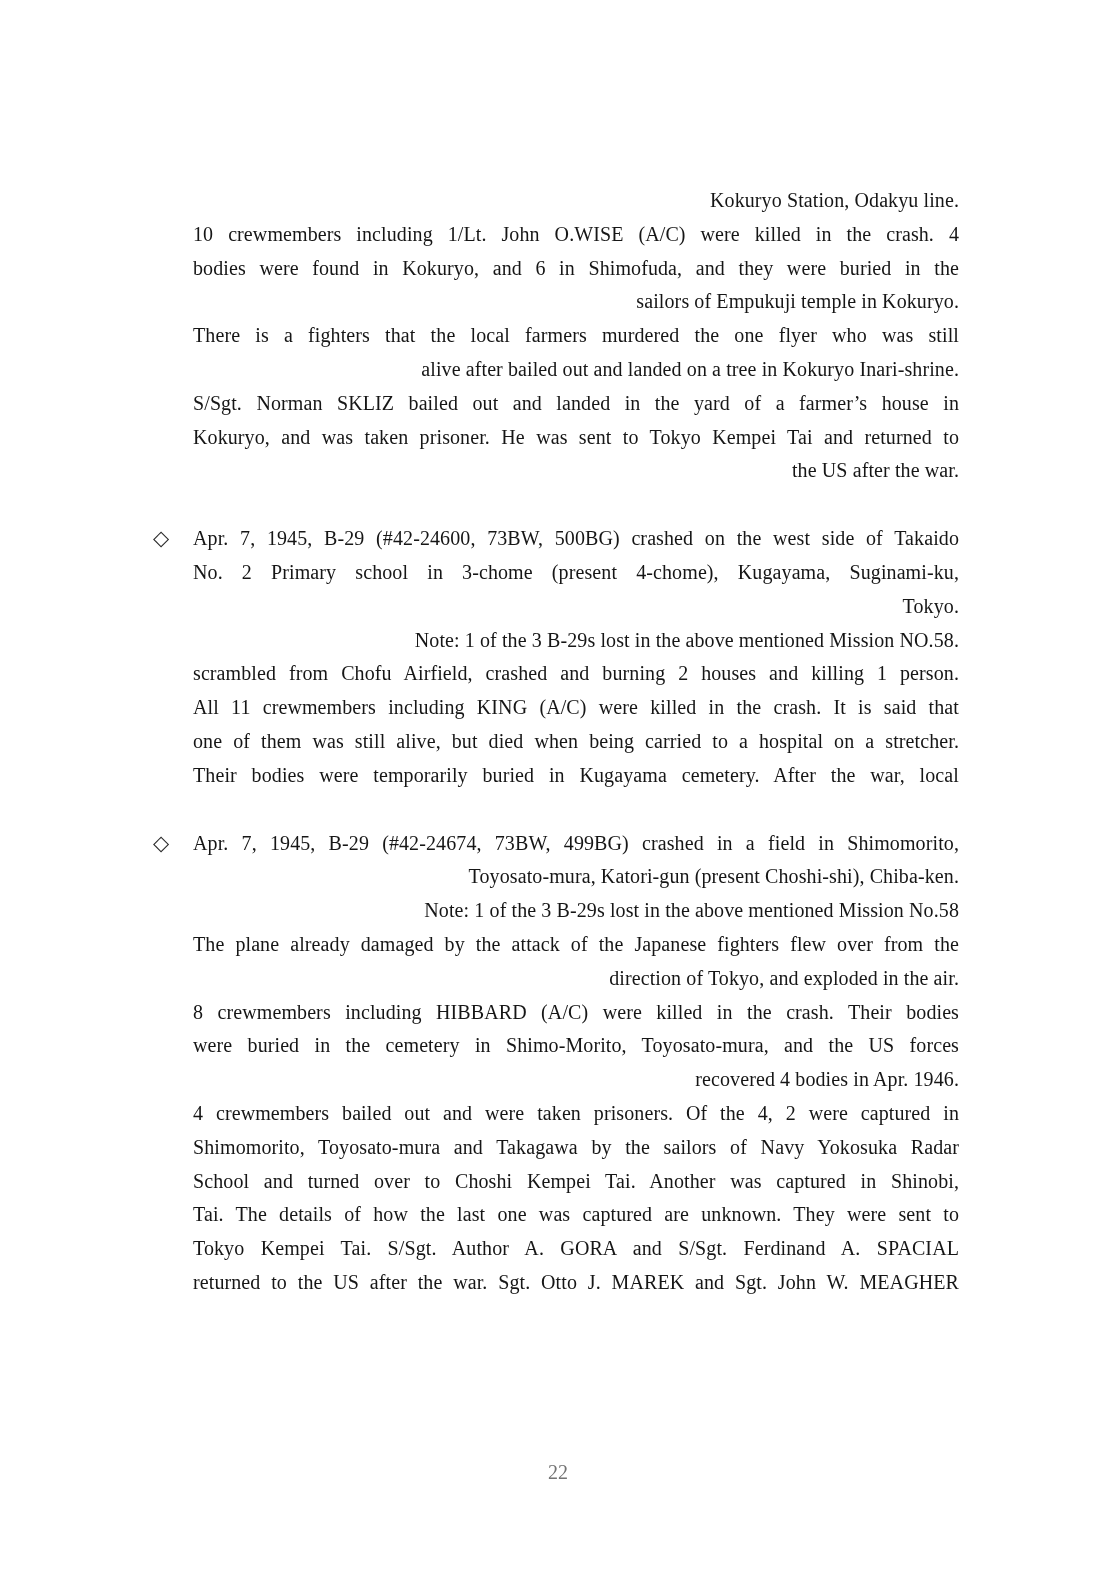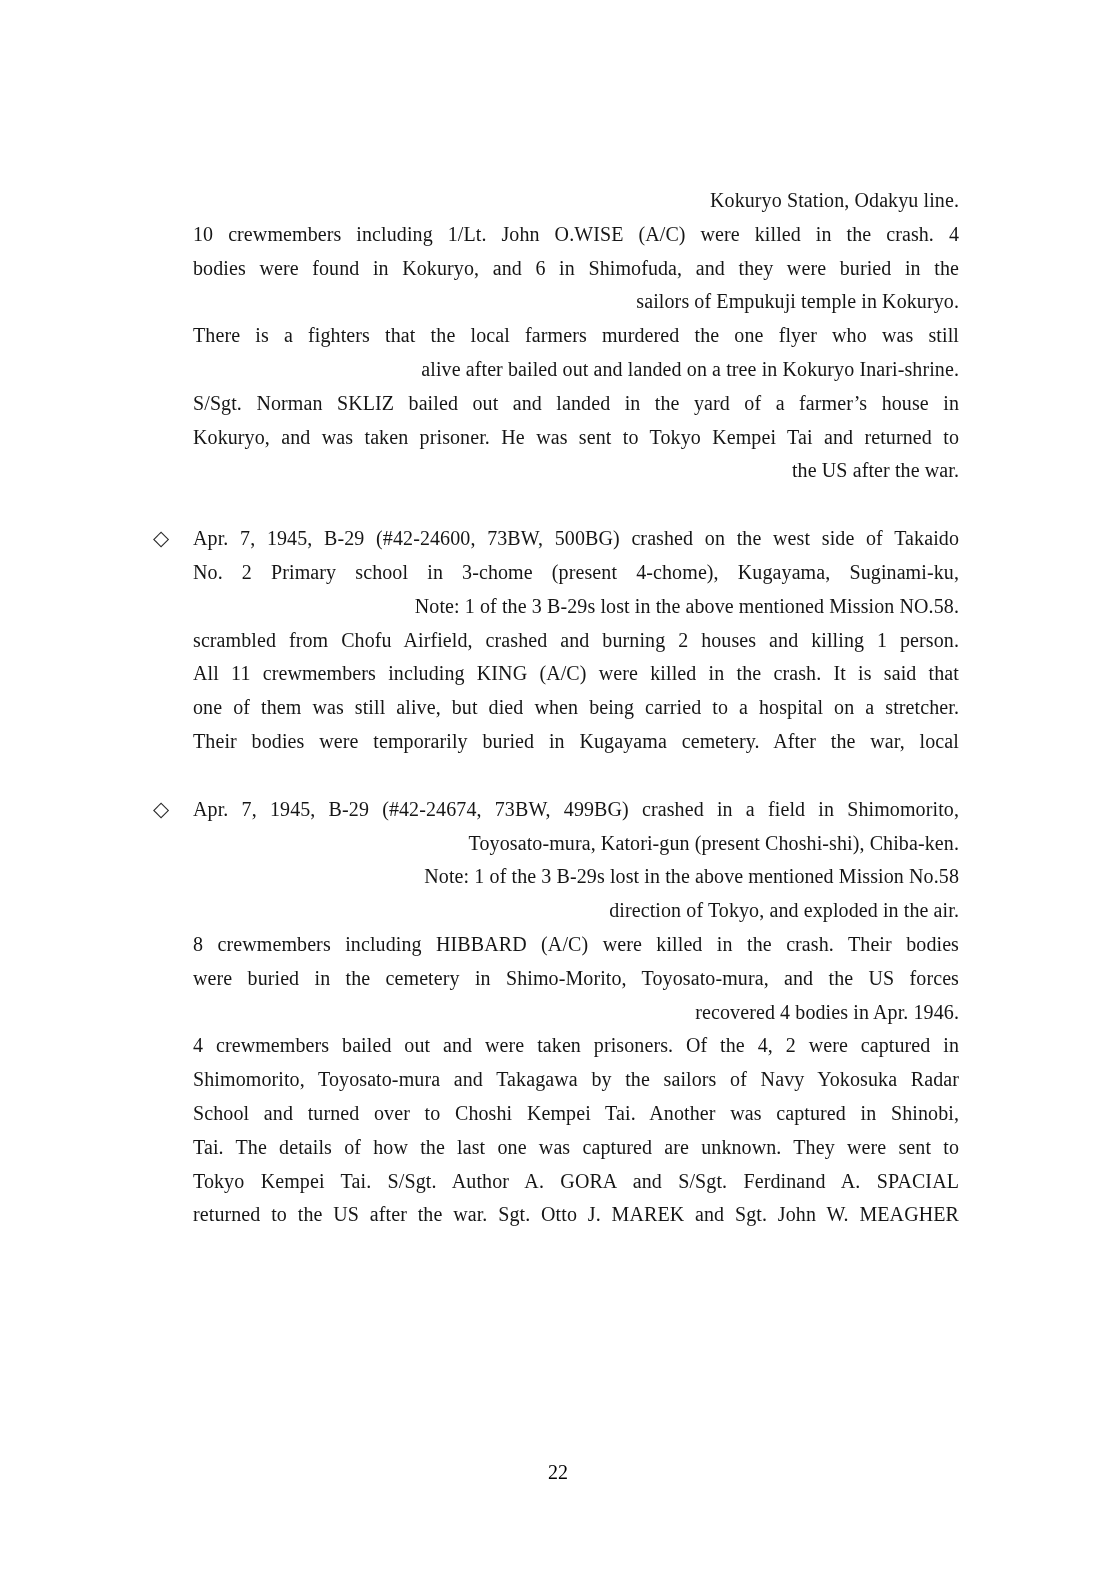--- a/index.html
+++ b/index.html
@@ -54,21 +54,21 @@
     font-style: italic;
   }
   .footer {
     position: absolute;
     top: 1460px;
     left: 0;
     width: 100%;
     text-align: center;
     font-size: 20px;
     line-height: 24px;
-    color: #000000;
+    color: #737373;
   }
 </style>
 </head>
 <body>
 
 <div class="page">
   <div class="content">
       <div class="block">
         <div class="line"><span>Kokuryo Station, Odakyu line.</span></div>
         <div class="line just"><span>10 crewmembers including 1/Lt. John O.WISE (A/C) were killed in the crash. 4</span></div>
@@ -77,31 +77,33 @@
         <div class="line just"><span>There is a fighters that the local farmers murdered the one flyer who was still</span></div>
         <div class="line"><span>alive after bailed out and landed on a tree in Kokuryo Inari-shrine.</span></div>
         <div class="line just"><span>S/Sgt. Norman SKLIZ bailed out and landed in the yard of a farmer’s house in</span></div>
         <div class="line just"><span>Kokuryo, and was taken prisoner. He was sent to Tokyo Kempei Tai and returned to</span></div>
         <div class="line"><span>the US after the war.</span></div>
       </div>
       <div class="block">
         <span class="marker">◇</span>
         <div class="line just"><span>Apr. 7, 1945, B-29 (#42-24600, 73BW, 500BG) crashed on the west side of Takaido</span></div>
         <div class="line just"><span>No. 2 Primary school in 3-chome (present 4-chome), Kugayama, Suginami-ku,</span></div>
+        <div class="line"><span>Tokyo.</span></div>
         <div class="line"><span>Note: 1 of the 3 B-29s lost in the above mentioned Mission NO.58.</span></div>
         <div class="line just"><span>scrambled from Chofu Airfield, crashed and burning 2 houses and killing 1 person.</span></div>
         <div class="line just"><span>All 11 crewmembers including KING (A/C) were killed in the crash. It is said that</span></div>
         <div class="line just"><span>one of them was still alive, but died when being carried to a hospital on a stretcher.</span></div>
         <div class="line just"><span>Their bodies were temporarily buried in Kugayama cemetery. After the war, local</span></div>
       </div>
       <div class="block">
         <span class="marker">◇</span>
         <div class="line just"><span>Apr. 7, 1945, B-29 (#42-24674, 73BW, 499BG) crashed in a field in Shimomorito,</span></div>
         <div class="line"><span>Toyosato-mura, Katori-gun (present Choshi-shi), Chiba-ken.</span></div>
         <div class="line"><span>Note: 1 of the 3 B-29s lost in the above mentioned Mission No.58</span></div>
+        <div class="line just"><span>The plane already damaged by the attack of the Japanese fighters flew over from the</span></div>
         <div class="line"><span>direction of Tokyo, and exploded in the air.</span></div>
         <div class="line just"><span>8 crewmembers including HIBBARD (A/C) were killed in the crash. Their bodies</span></div>
         <div class="line just"><span>were buried in the cemetery in Shimo-Morito, Toyosato-mura, and the US forces</span></div>
         <div class="line"><span>recovered 4 bodies in Apr. 1946.</span></div>
         <div class="line just"><span>4 crewmembers bailed out and were taken prisoners. Of the 4, 2 were captured in</span></div>
         <div class="line just"><span>Shimomorito, Toyosato-mura and Takagawa by the sailors of Navy Yokosuka Radar</span></div>
         <div class="line just"><span>School and turned over to Choshi Kempei Tai. Another was captured in Shinobi,</span></div>
         <div class="line just"><span>Tai. The details of how the last one was captured are unknown. They were sent to</span></div>
         <div class="line just"><span>Tokyo Kempei Tai. S/Sgt. Author A. GORA and S/Sgt. Ferdinand A. SPACIAL</span></div>
         <div class="line just"><span>returned to the US after the war. Sgt. Otto J. MAREK and Sgt. John W. MEAGHER</span></div>

